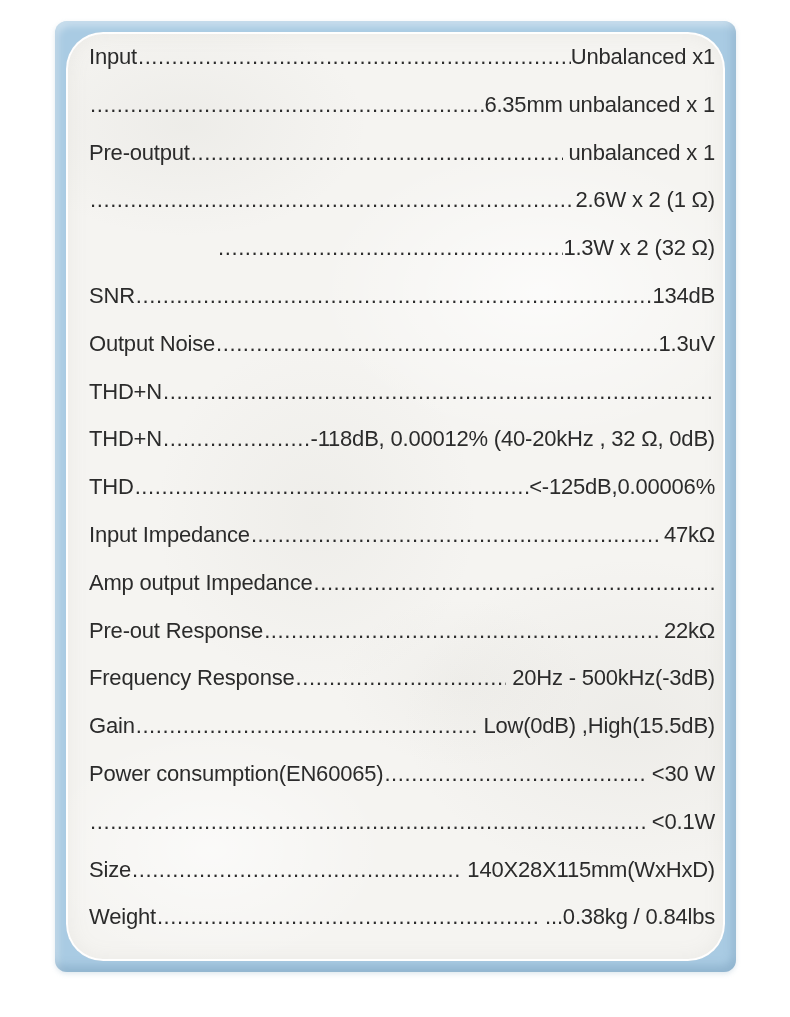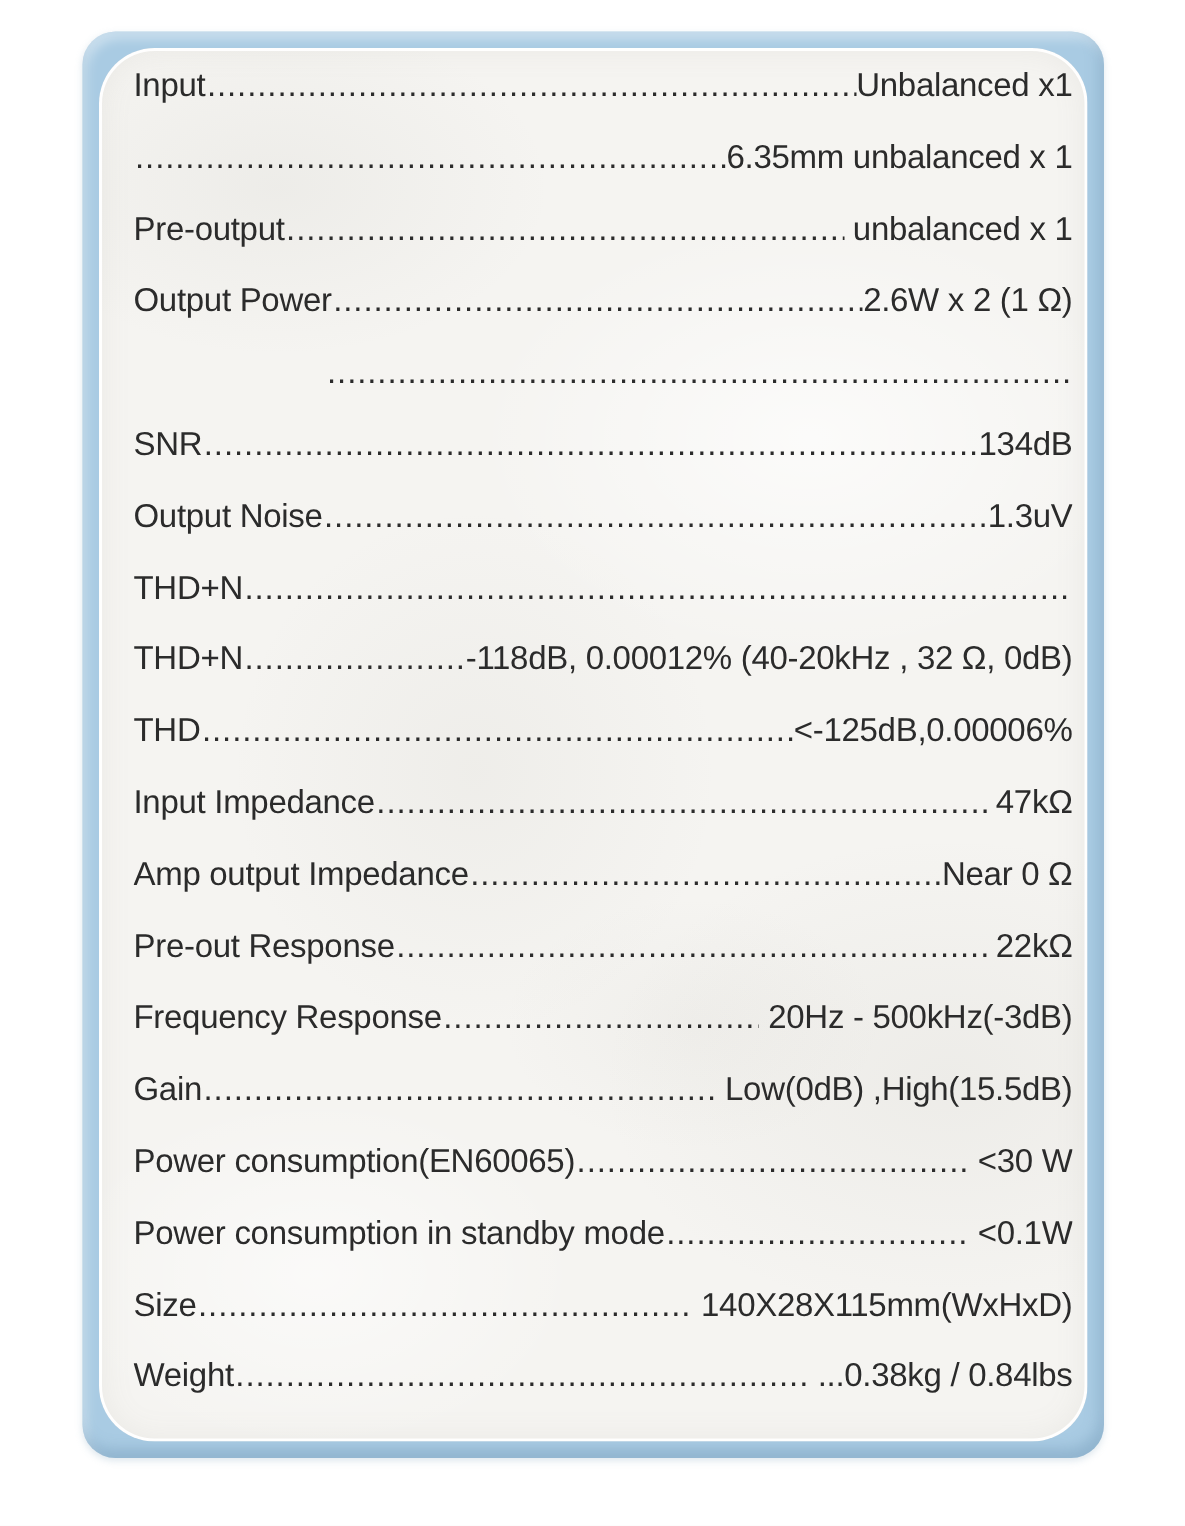--- a/index.html
+++ b/index.html
@@ -14,21 +14,21 @@
     height: 1017px;
     background: #ffffff;
     overflow: hidden;
   }
   .frame {
     position: absolute;
     left: 55px;
     top: 21px;
     width: 681px;
     height: 951px;
-    border-radius: 22px;
+    border-radius: 12px;
     background: var(--frame-color, #a9cbe3);
     box-shadow:
       inset -3px -6px 9px rgba(96, 138, 168, 0.35),
       inset 3px 5px 7px rgba(255, 255, 255, 0.40),
       0 2px 5px rgba(150, 178, 198, 0.30);
   }
   .paper {
     position: absolute;
     inset: 11px;
     border-radius: 37px;
@@ -100,28 +100,28 @@
     <span class="spec-value">6.35mm unbalanced x 1</span>
   </div>
 
   <div class="spec-row">
     <span class="spec-label">Pre-output</span>
     <span class="spec-dots">............................................................................................................................................................................................................................................................................................................</span>
     <span class="spec-value"> unbalanced x 1</span>
   </div>
 
   <div class="spec-row">
-    <span class="spec-label">Output Power</span>
     <span class="spec-dots">............................................................................................................................................................................................................................................................................................................</span>
     <span class="spec-value">2.6W x 2 (1 Ω)</span>
   </div>
 
   <div class="spec-row indent">
     <span class="spec-label"></span>
     <span class="spec-dots">............................................................................................................................................................................................................................................................................................................</span>
+    <span class="spec-value">1.3W x 2 (32 Ω)</span>
   </div>
 
   <div class="spec-row">
     <span class="spec-label">SNR</span>
     <span class="spec-dots">............................................................................................................................................................................................................................................................................................................</span>
     <span class="spec-value">134dB</span>
   </div>
 
   <div class="spec-row">
     <span class="spec-label">Output Noise</span>
@@ -148,21 +148,20 @@
 
   <div class="spec-row">
     <span class="spec-label">Input Impedance</span>
     <span class="spec-dots">............................................................................................................................................................................................................................................................................................................</span>
     <span class="spec-value"> 47kΩ</span>
   </div>
 
   <div class="spec-row">
     <span class="spec-label">Amp output Impedance</span>
     <span class="spec-dots">............................................................................................................................................................................................................................................................................................................</span>
-    <span class="spec-value">Near 0 Ω</span>
   </div>
 
   <div class="spec-row">
     <span class="spec-label">Pre-out Response</span>
     <span class="spec-dots">............................................................................................................................................................................................................................................................................................................</span>
     <span class="spec-value"> 22kΩ</span>
   </div>
 
   <div class="spec-row">
     <span class="spec-label">Frequency Response</span>
@@ -176,21 +175,20 @@
     <span class="spec-value"> Low(0dB) ,High(15.5dB)</span>
   </div>
 
   <div class="spec-row">
     <span class="spec-label">Power consumption(EN60065)</span>
     <span class="spec-dots">............................................................................................................................................................................................................................................................................................................</span>
     <span class="spec-value"> &lt;30 W</span>
   </div>
 
   <div class="spec-row">
-    <span class="spec-label">Power consumption in standby mode</span>
     <span class="spec-dots">............................................................................................................................................................................................................................................................................................................</span>
     <span class="spec-value"> &lt;0.1W</span>
   </div>
 
   <div class="spec-row">
     <span class="spec-label">Size</span>
     <span class="spec-dots">............................................................................................................................................................................................................................................................................................................</span>
     <span class="spec-value"> 140X28X115mm(WxHxD)</span>
   </div>
 

